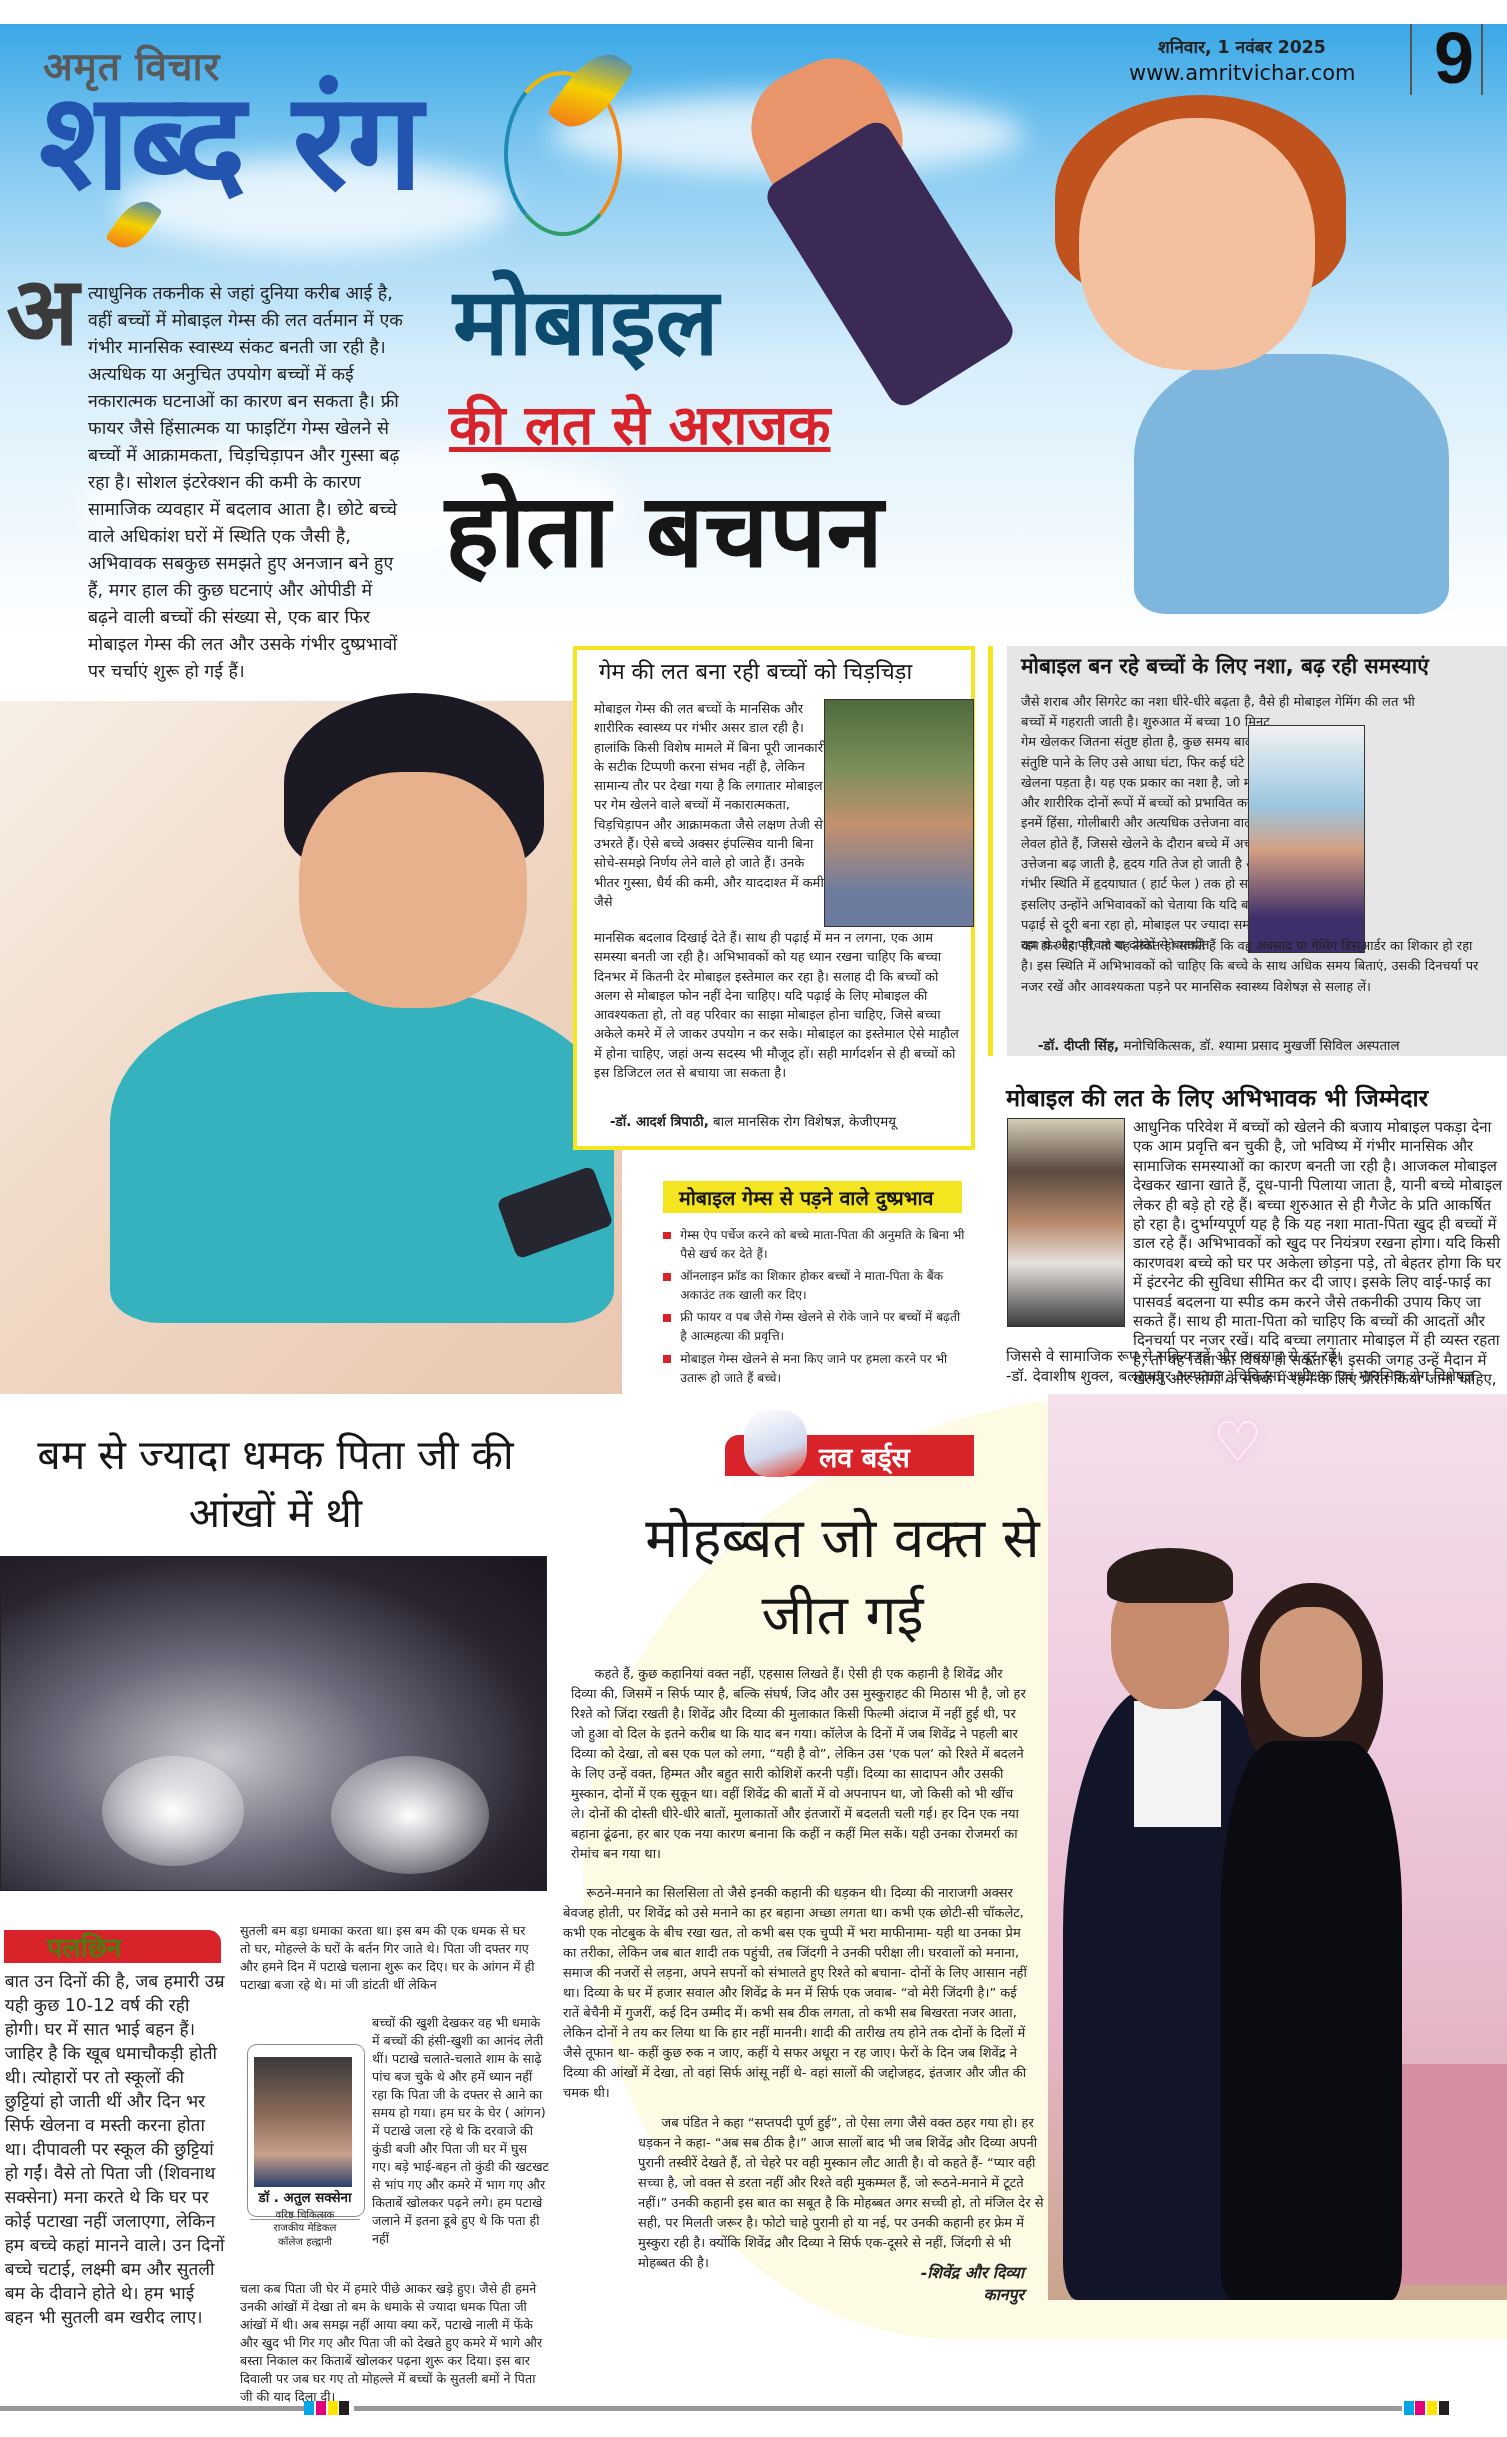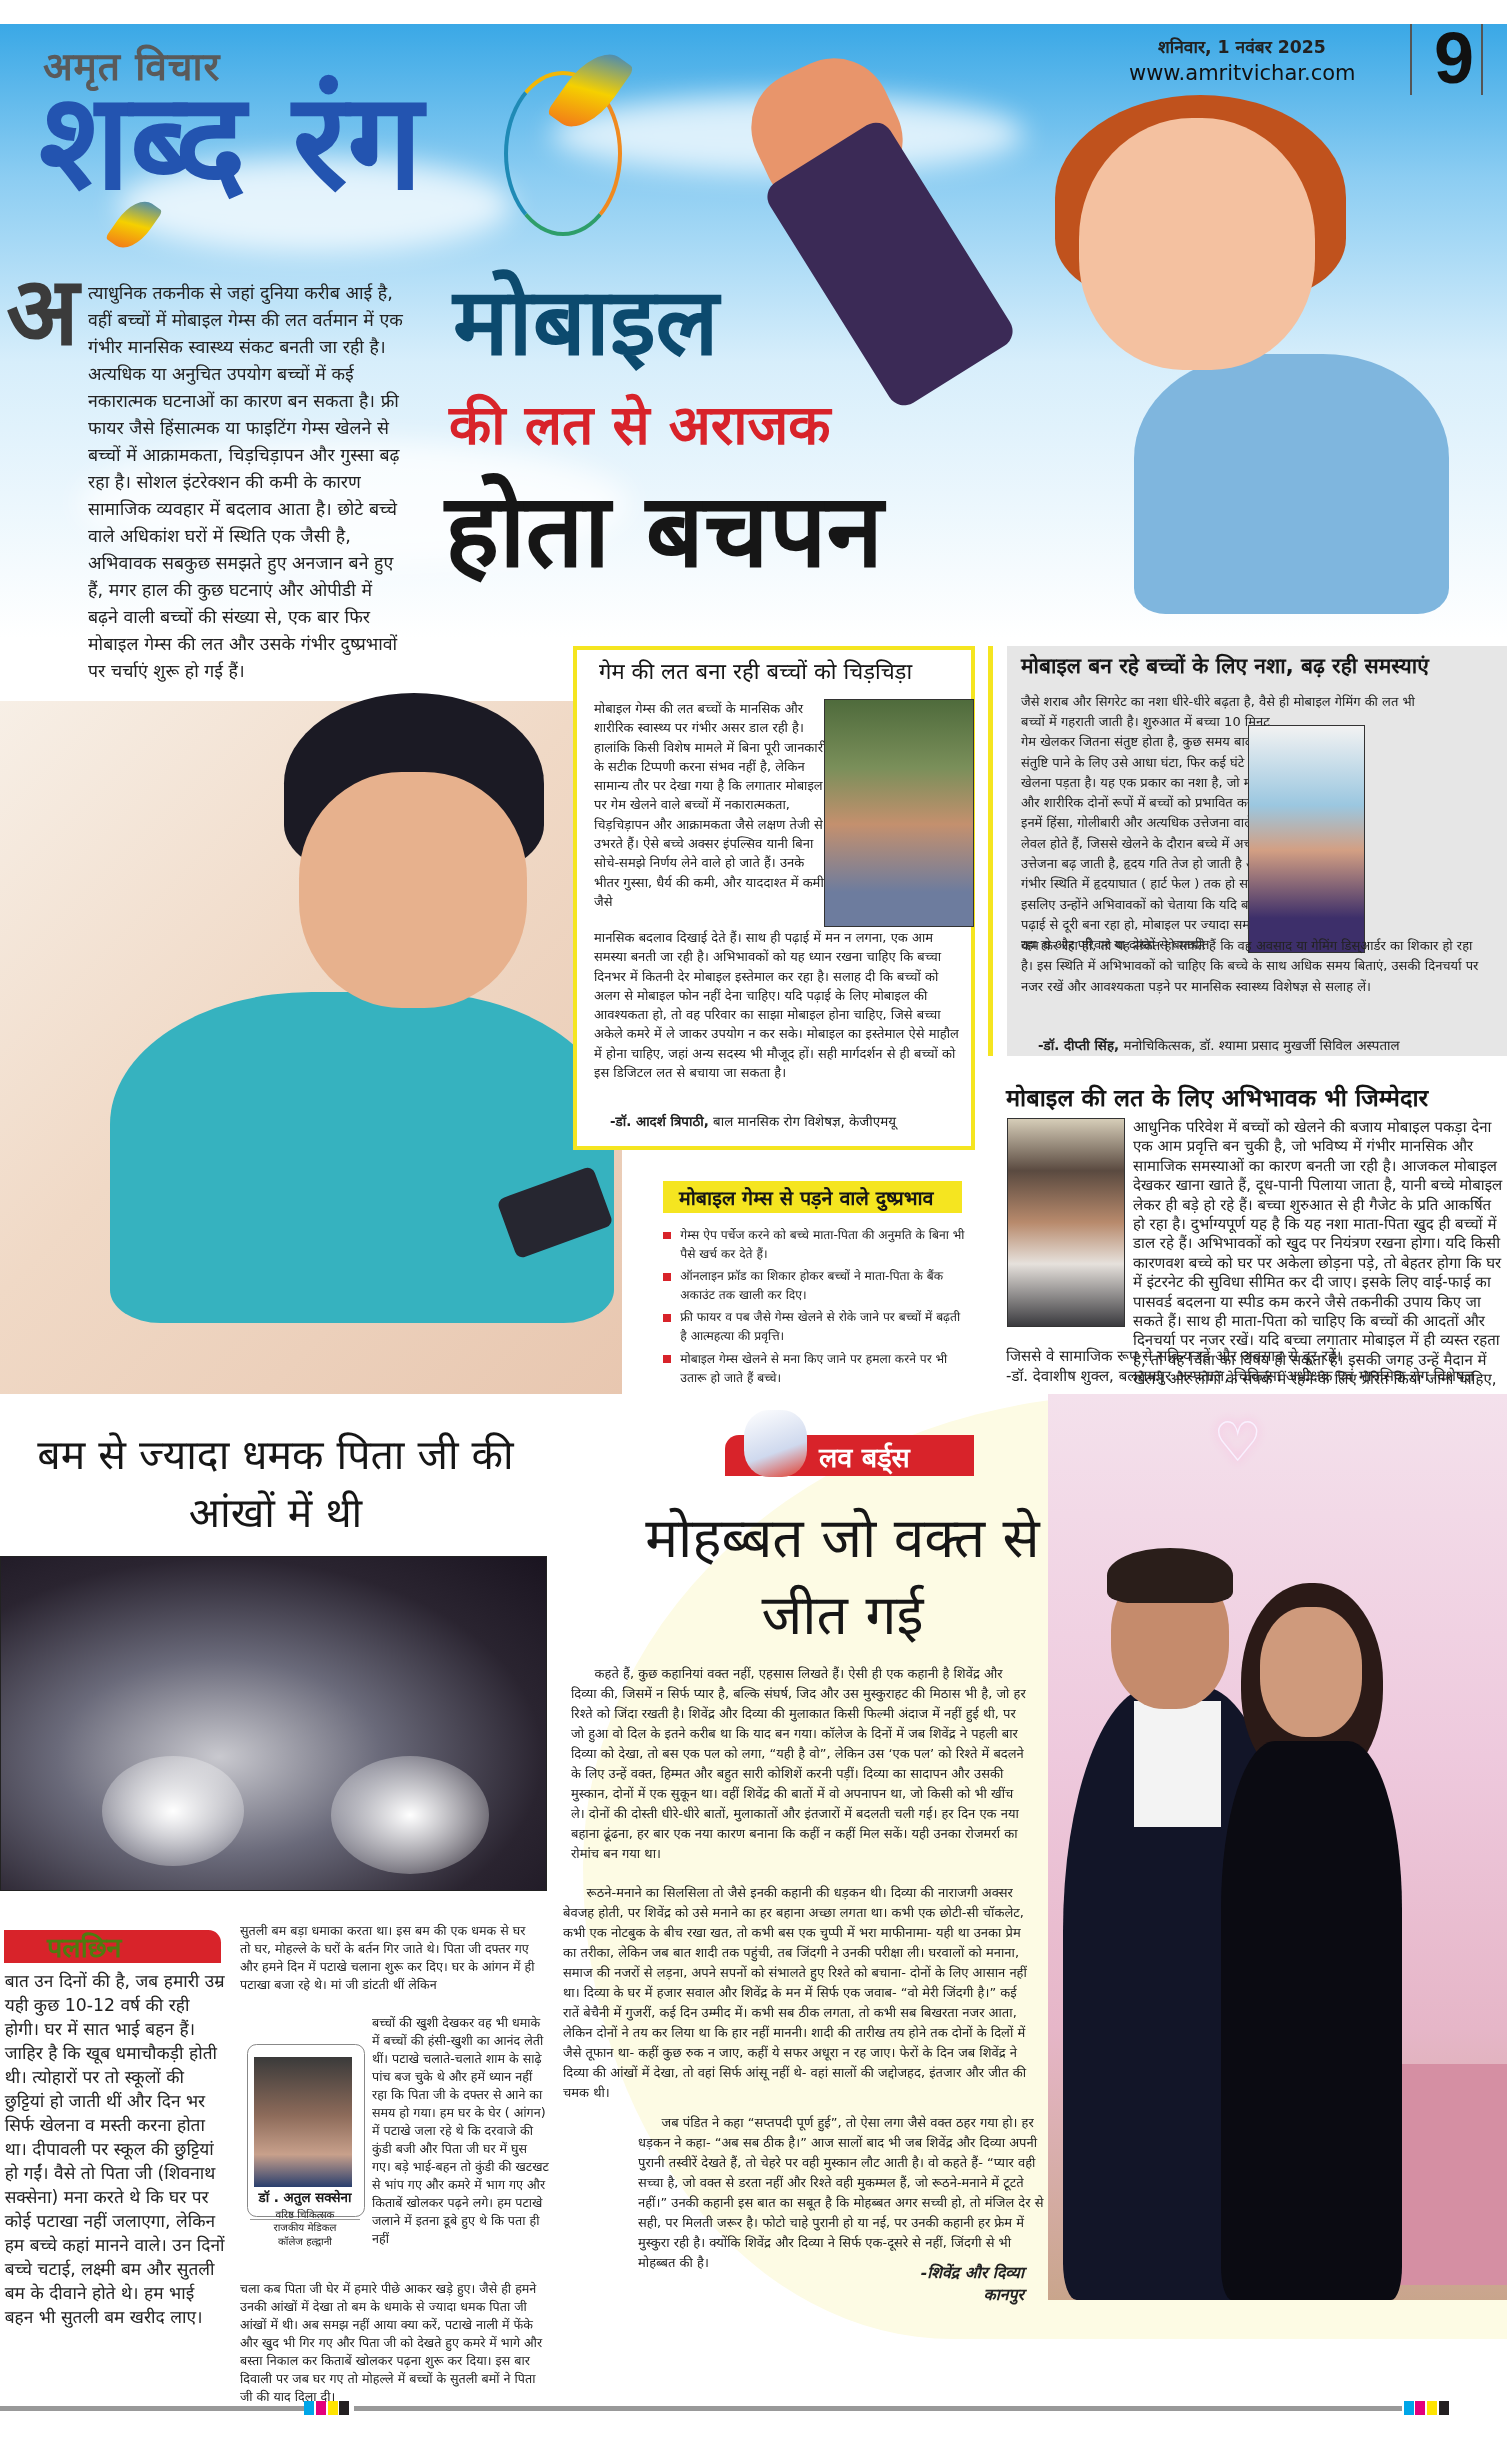--- a/index.html
+++ b/index.html
@@ -28,21 +28,21 @@
   .phone-hand { left: 819px; top: 134px; width: 142px; height: 260px; border-radius: 17.3px; background: #3b2a56; transform: rotate(-32deg); }
   .hand { left: 756px; top: 63px; width: 142px; height: 142px; border-radius: 40%; background: #e8956b; transform: rotate(-25deg); }
 
   
   .dropcap { left: 6.3px; top: 264px; font-size: 95px; font-weight: bold; color: #3b3b3b; line-height: 1; }
   .intro { left: 88px; top: 280px; width: 315px; font-size: 17.7px; line-height: 27px; color: #222; }
   .intro-by { left: 88px; top: 768px; font-size: 17.3px; font-weight: bold; color: #d8232a; }
 
   
   .hl1 { left: 453px; top: 276px; font-size: 93px; font-weight: bold; color: #0c4a6e; line-height: 1; }
-  .hl2 { left: 449px; top: 398px; font-size: 55px; font-weight: bold; color: #d8232a; line-height: 1; }
+  .hl2 { left: 449px; top: 398px; font-size: 55px; font-weight: bold; color: #d8232a; line-height: 1; text-decoration: underline; }
   .hl3 { left: 445px; top: 480px; font-size: 102px; font-weight: bold; color: #161616; line-height: 1; }
 
   
   .boy-photo { left: 0; top: 701px; width: 622px; height: 693px; background: linear-gradient(135deg, #f7efe6 0%, #f0d9c6 45%, #e8c7b0 100%); }
   .boy-hair { left: 284px; top: 693px; width: 260px; height: 181px; border-radius: 55% 55% 30% 30%; background: #1b1a24; }
   .boy-face { left: 299px; top: 772px; width: 228px; height: 236px; border-radius: 45%; background: #e7b18d; }
   .boy-shirt { left: 110px; top: 992px; width: 504px; height: 331px; border-radius: 40% 40% 10% 10%; background: #36b2bf; }
   .boy-phone { left: 504px; top: 1181px; width: 102px; height: 63px; border-radius: 7.9px; background: #262630; transform: rotate(-20deg); }
 
   

